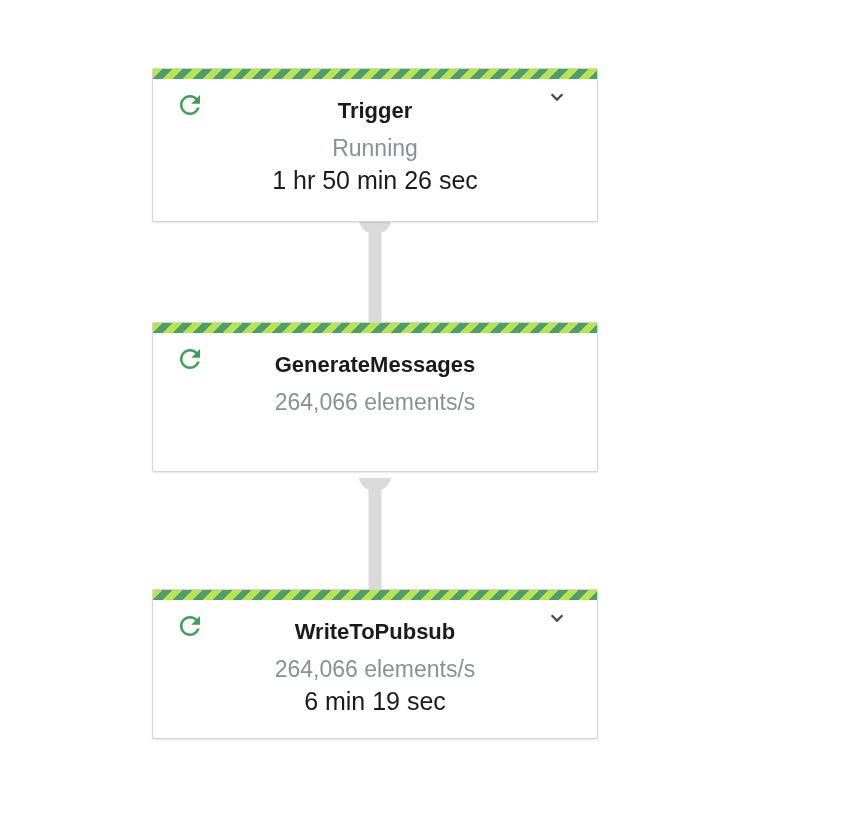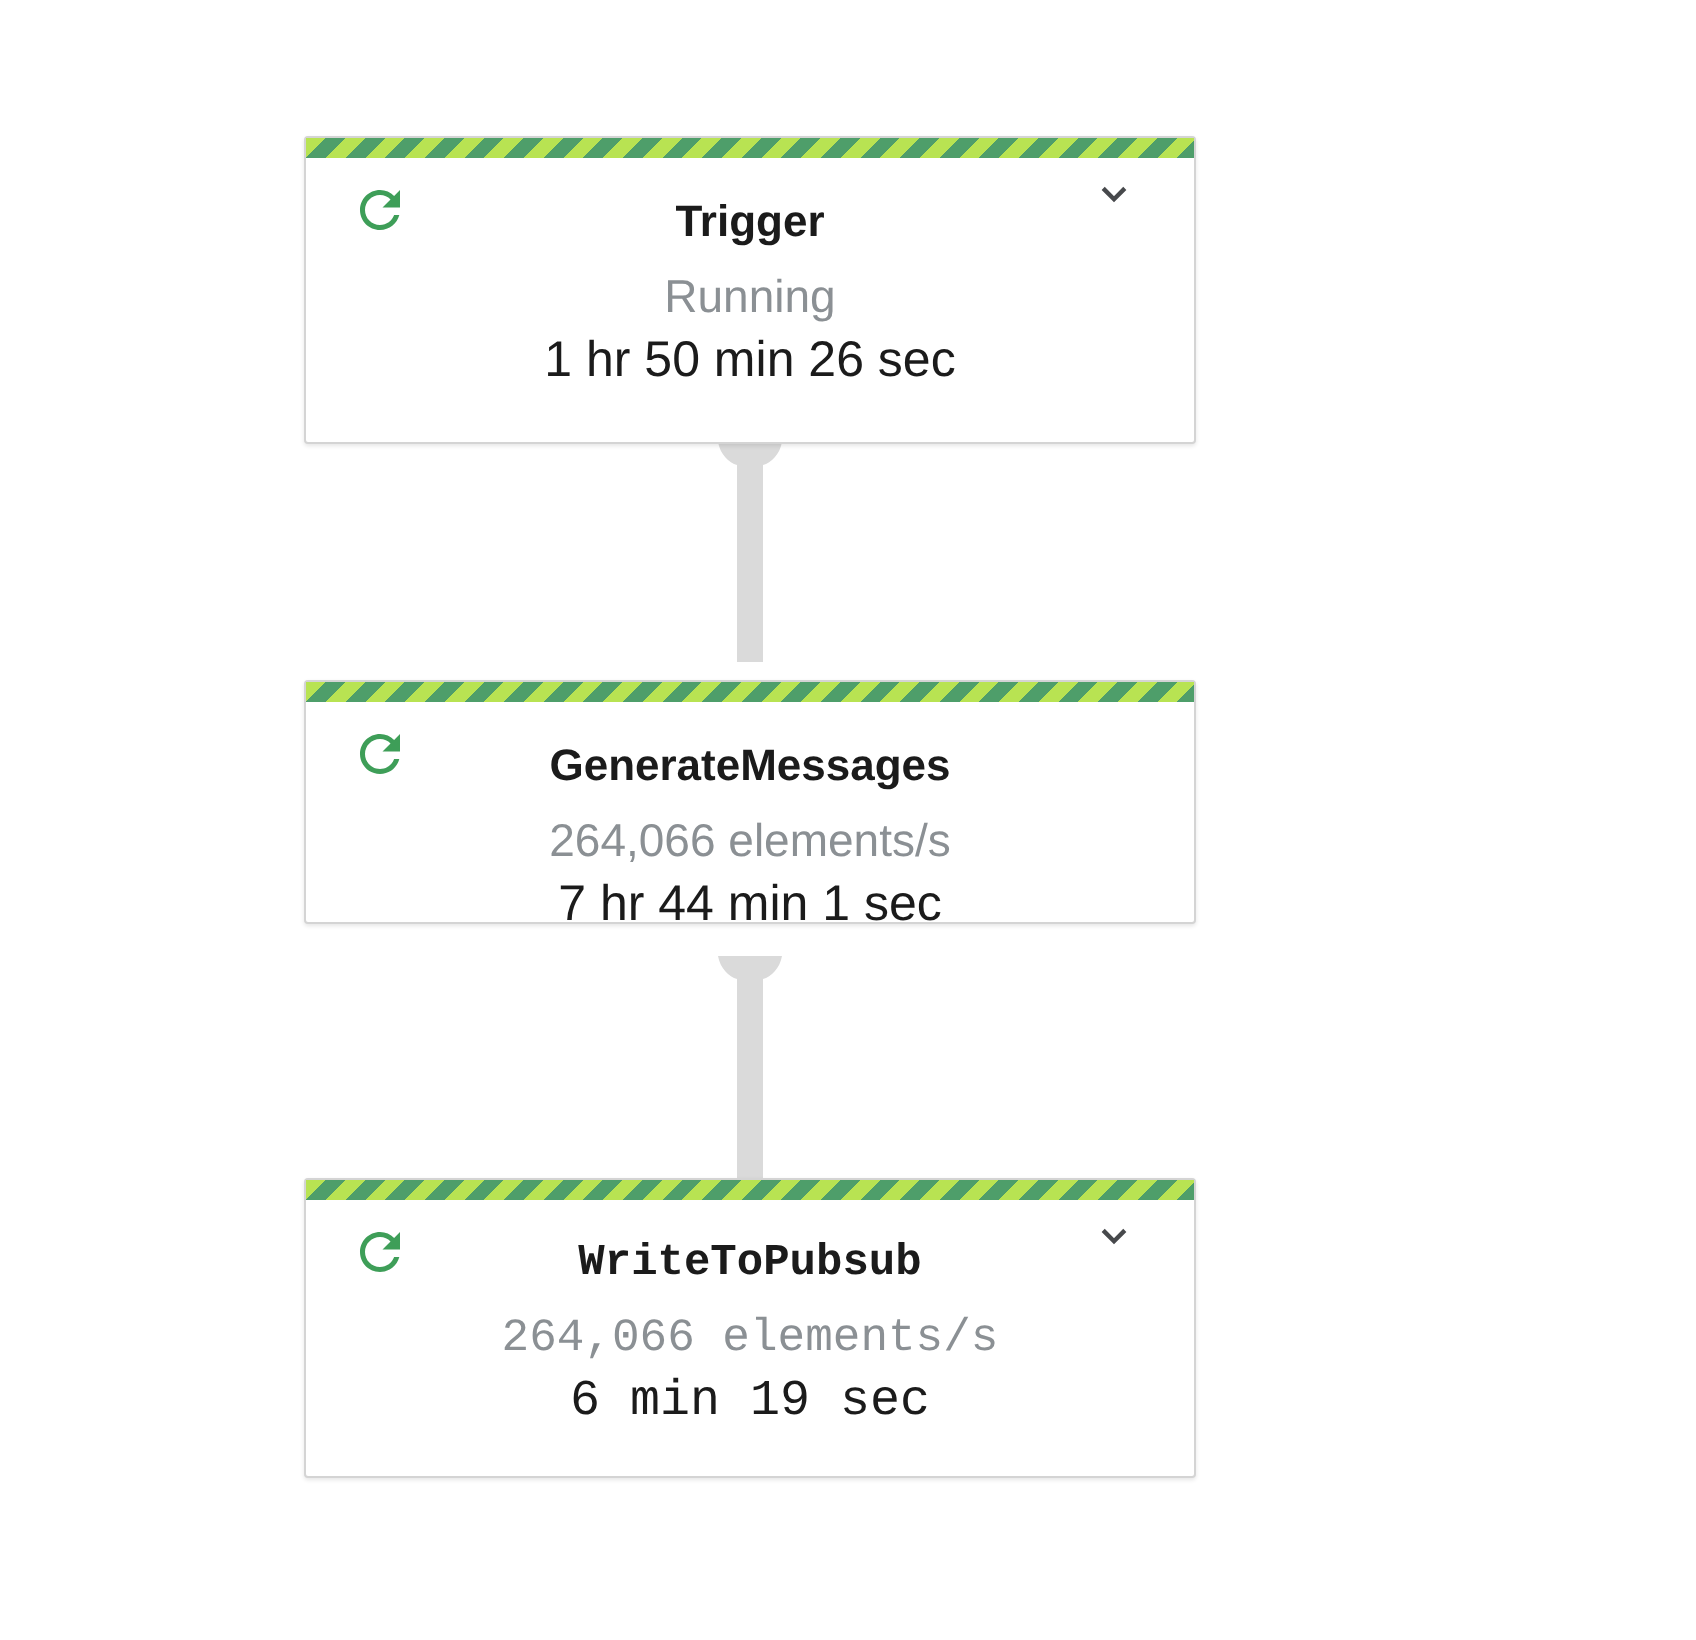--- a/index.html
+++ b/index.html
@@ -107,35 +107,34 @@
         <path d="M6.6 9.2 L12 14.6 L17.4 9.2" fill="none" stroke="var(--chevron, #47494c)" stroke-width="2.2"></path>
       </svg>
     </button>
     <div class="node-text">
       <div class="node-title">Trigger</div>
       <div class="node-metric">Running</div>
       <div class="node-duration">1 hr 50 min 26 sec</div>
     </div>
   </div>
 
-  <div class="node" style="top:340px; height:122px;">
+  <div class="node" style="top:322px; height:150px;">
     <div class="stripe"></div>
     <span class="status-icon">
       <svg width="30" height="30" viewBox="0 0 24 24">
         <path d="M17.65 6.35C16.2 4.9 14.21 4 12 4c-4.42 0-7.99 3.58-8 8s3.57 8 8 8c3.73 0 6.84-2.55 7.73-6h-2.08c-.82 2.33-3.04 4-5.65 4-3.31 0-6-2.69-6-6s2.69-6 6-6c1.66 0 3.14.69 4.22 1.78L13 11h7V4l-2.35 2.35z" fill="var(--icon-green, #3e9e58)"></path>
       </svg>
     </span>
     <div class="node-text">
       <div class="node-title">GenerateMessages</div>
       <div class="node-metric">264,066 elements/s</div>
-      <div class="node-duration">7 hr 44 min 1 sec</div>
     </div>
   </div>
 
-  <div class="node" style="top:589px; height:150px;font-family:Liberation Mono, monospace;">
+  <div class="node" style="top:589px; height:150px;">
     <div class="stripe"></div>
     <span class="status-icon">
       <svg width="30" height="30" viewBox="0 0 24 24">
         <path d="M17.65 6.35C16.2 4.9 14.21 4 12 4c-4.42 0-7.99 3.58-8 8s3.57 8 8 8c3.73 0 6.84-2.55 7.73-6h-2.08c-.82 2.33-3.04 4-5.65 4-3.31 0-6-2.69-6-6s2.69-6 6-6c1.66 0 3.14.69 4.22 1.78L13 11h7V4l-2.35 2.35z" fill="var(--icon-green, #3e9e58)"></path>
       </svg>
     </span>
     <button class="expander">
       <svg width="24" height="24" viewBox="0 0 24 24">
         <path d="M6.6 9.2 L12 14.6 L17.4 9.2" fill="none" stroke="var(--chevron, #47494c)" stroke-width="2.2"></path>
       </svg>

